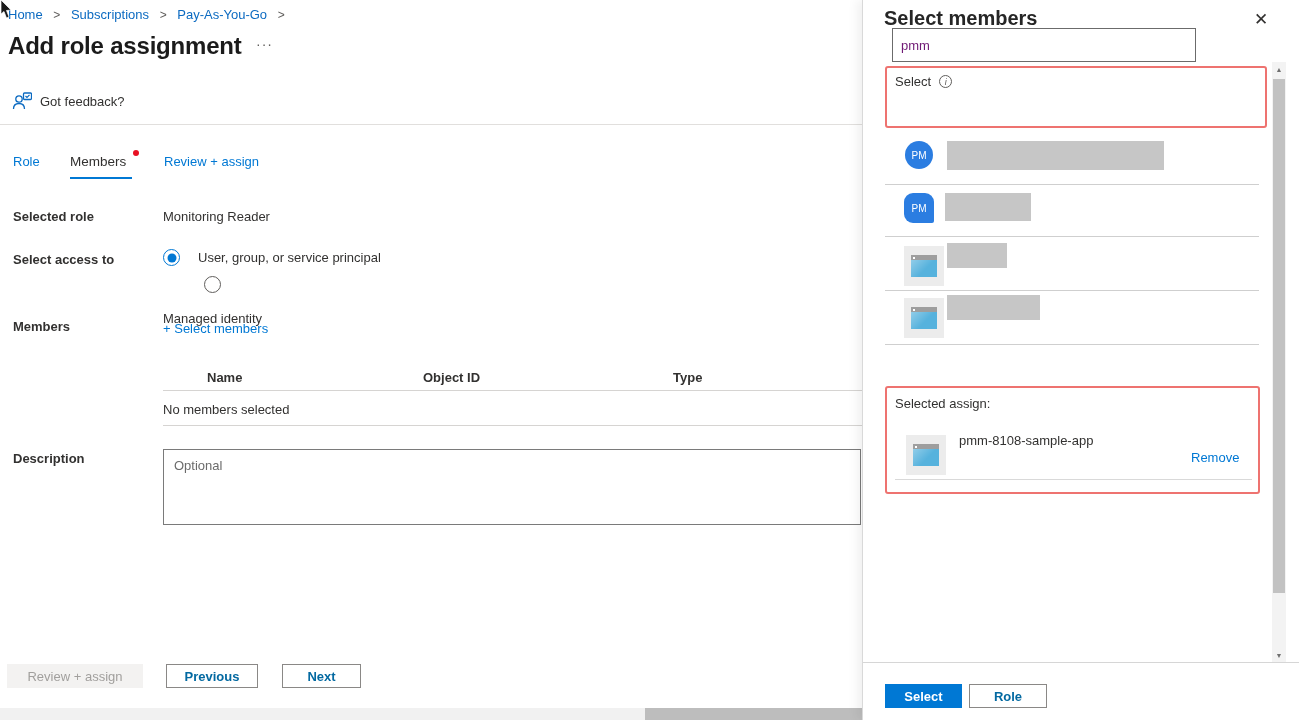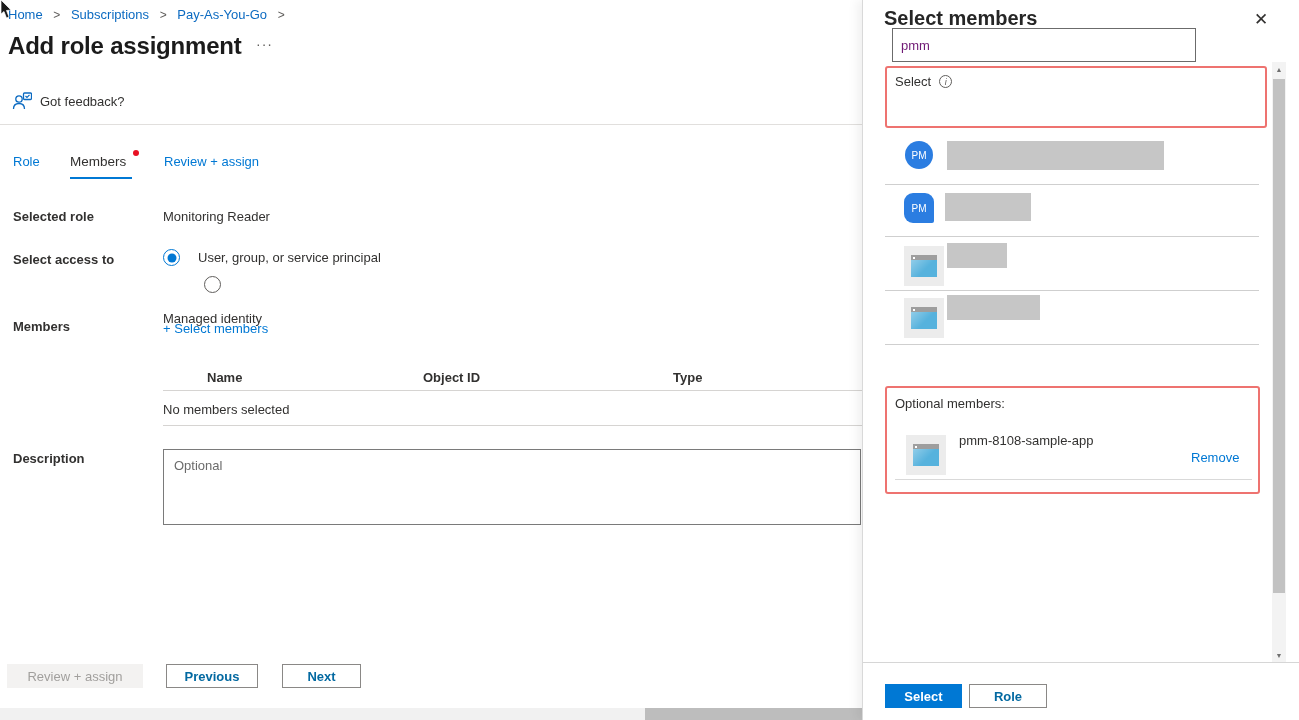--- a/index.html
+++ b/index.html
@@ -199,21 +199,21 @@
         <div class="win">
             <div class="bar"></div>
             <div class="body"></div>
           </div>
       </div>
       <div class="gbar" style="left:62px; top:4px; width:93px; height:25px;"></div>
     </div>
     <div class="abs row-div" style="top:344px;"></div>
 
     <div class="abs redbox" style="top:386px; left:22px; width:375px; height:108px;">
-      <div style="position:absolute; top:8px; left:8px; font-size:13px;">Optional members:</div>
+      <div style="position:absolute; top:8px; left:8px; font-size:13px;">Selected assign:</div>
       <div class="tile" style="left:19px; top:47px;">
         <div class="win">
             <div class="bar"></div>
             <div class="body"></div>
           </div>
       </div>
       <div style="position:absolute; top:45px; left:72px; font-size:13px;">pmm-8108-sample-app</div>
       <div class="link" style="position:absolute; top:62px; left:304px; font-size:13px;">Remove</div>
       <div style="position:absolute; top:91px; left:8px; width:357px; height:1px; background:#d9d9d9;"></div>
     </div>

